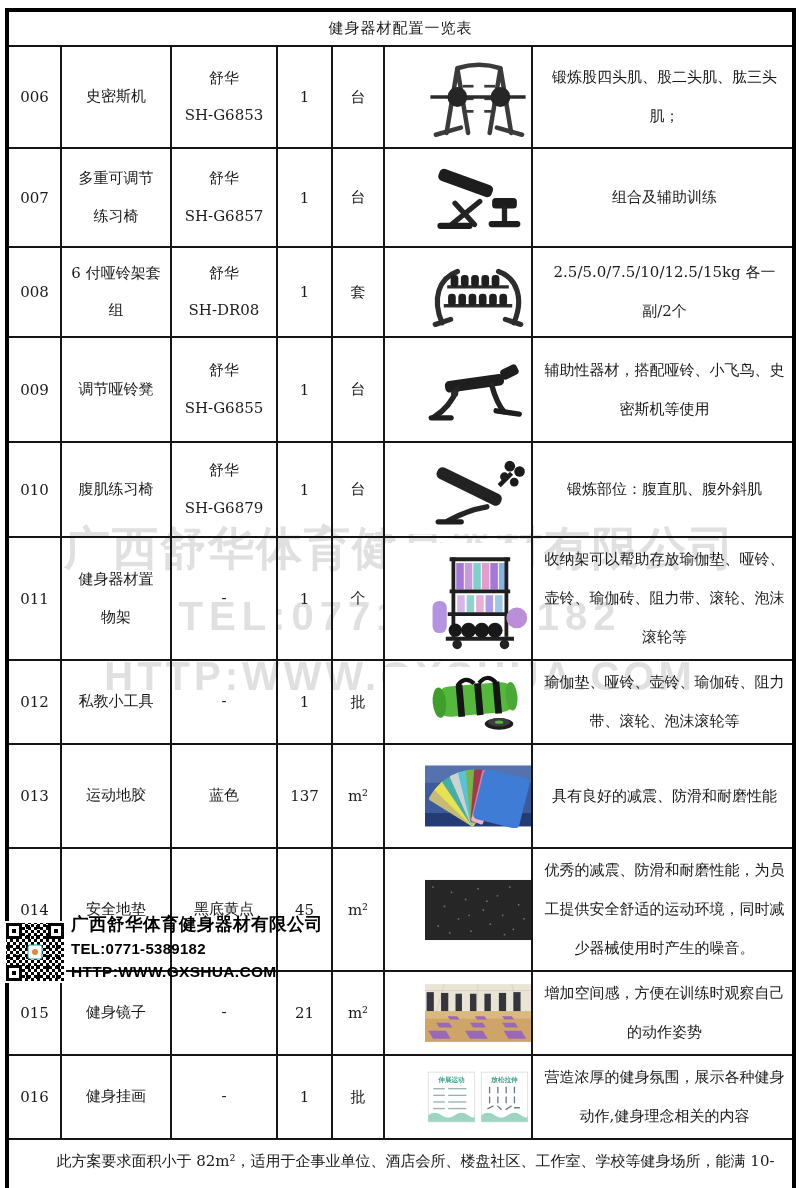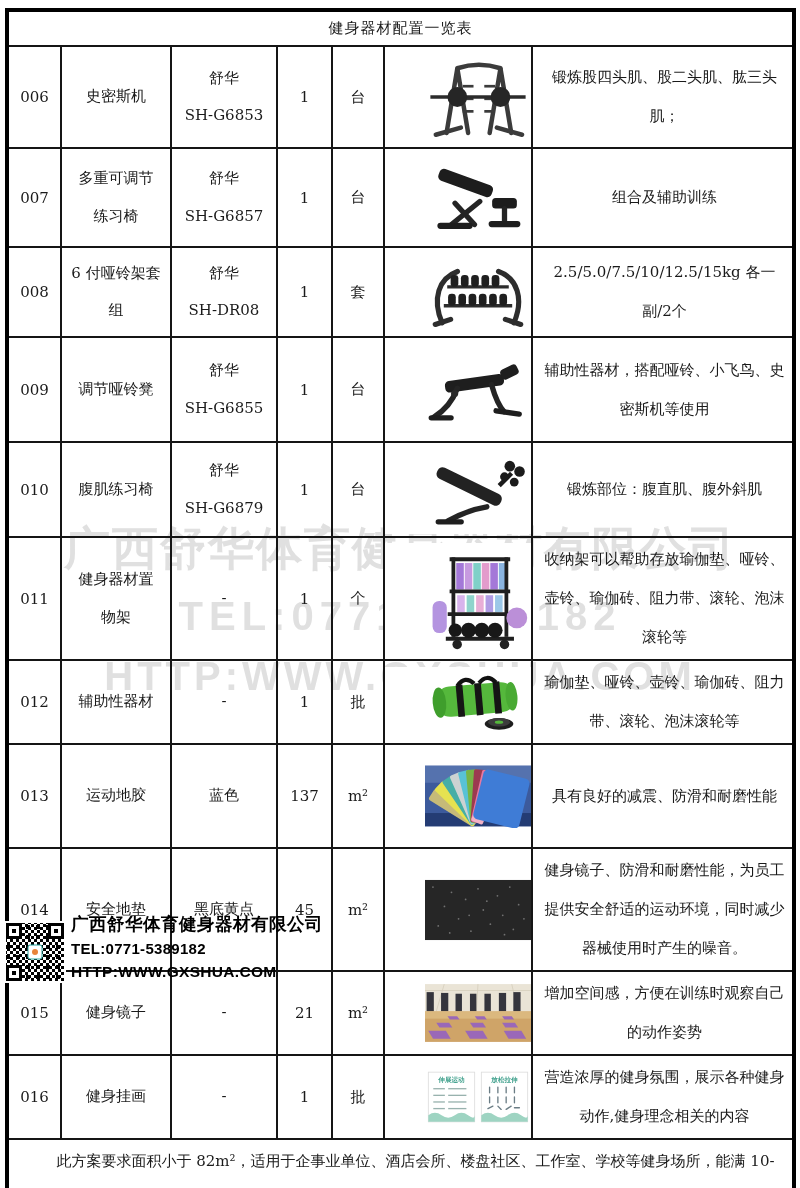--- a/index.html
+++ b/index.html
@@ -260,21 +260,21 @@
           <circle cx="34" cy="104" r="5" fill="#222"></circle>
                 <circle cx="84" cy="104" r="5" fill="#222"></circle>
         </svg>
             </div>
           </td>
       <td class="remark">收纳架可以帮助存放瑜伽垫、哑铃、壶铃、瑜伽砖、阻力带、滚轮、泡沫滚轮等</td>
     </tr>
 
     <tr style="height:77px">
       <td>012</td>
-      <td class="ml">辅助性器材</td>
+      <td class="ml">私教小工具</td>
       <td class="ml">-</td>
       <td>1</td>
       <td>批</td>
       <td class="pic">
             <div class="img">
         <svg width="126" height="70" viewBox="0 0 126 70">
           <g transform="rotate(-5 60 32)">
             <rect x="12" y="14" width="96" height="36" rx="18" fill="#55b83c"></rect>
             <ellipse cx="17" cy="32" rx="8" ry="18" fill="#3f9e2c"></ellipse>
             <ellipse cx="103" cy="32" rx="7" ry="17" fill="#49aa33"></ellipse>
@@ -351,21 +351,21 @@
                   <circle cx="106" cy="28" r="1"></circle>
             <circle cx="112" cy="44" r="1"></circle>
                   <circle cx="50" cy="40" r="1"></circle>
                   <circle cx="28" cy="60" r="1"></circle>
             <circle cx="90" cy="62" r="1"></circle>
                   <circle cx="70" cy="24" r="1"></circle>
           </g>
         </svg>
             </div>
           </td>
-      <td class="remark">健身镜子、防滑和耐磨性能，为员工提供安全舒适的运动环境，同时减少器械使用时产生的噪音。</td>
+      <td class="remark">优秀的减震、防滑和耐磨性能，为员工提供安全舒适的运动环境，同时减少器械使用时产生的噪音。</td>
     </tr>
 
     <tr style="height:78px">
       <td>015</td>
       <td class="ml">健身镜子</td>
       <td class="ml">-</td>
       <td>21</td>
       <td>m²</td>
       <td class="pic">
             <div class="img">

